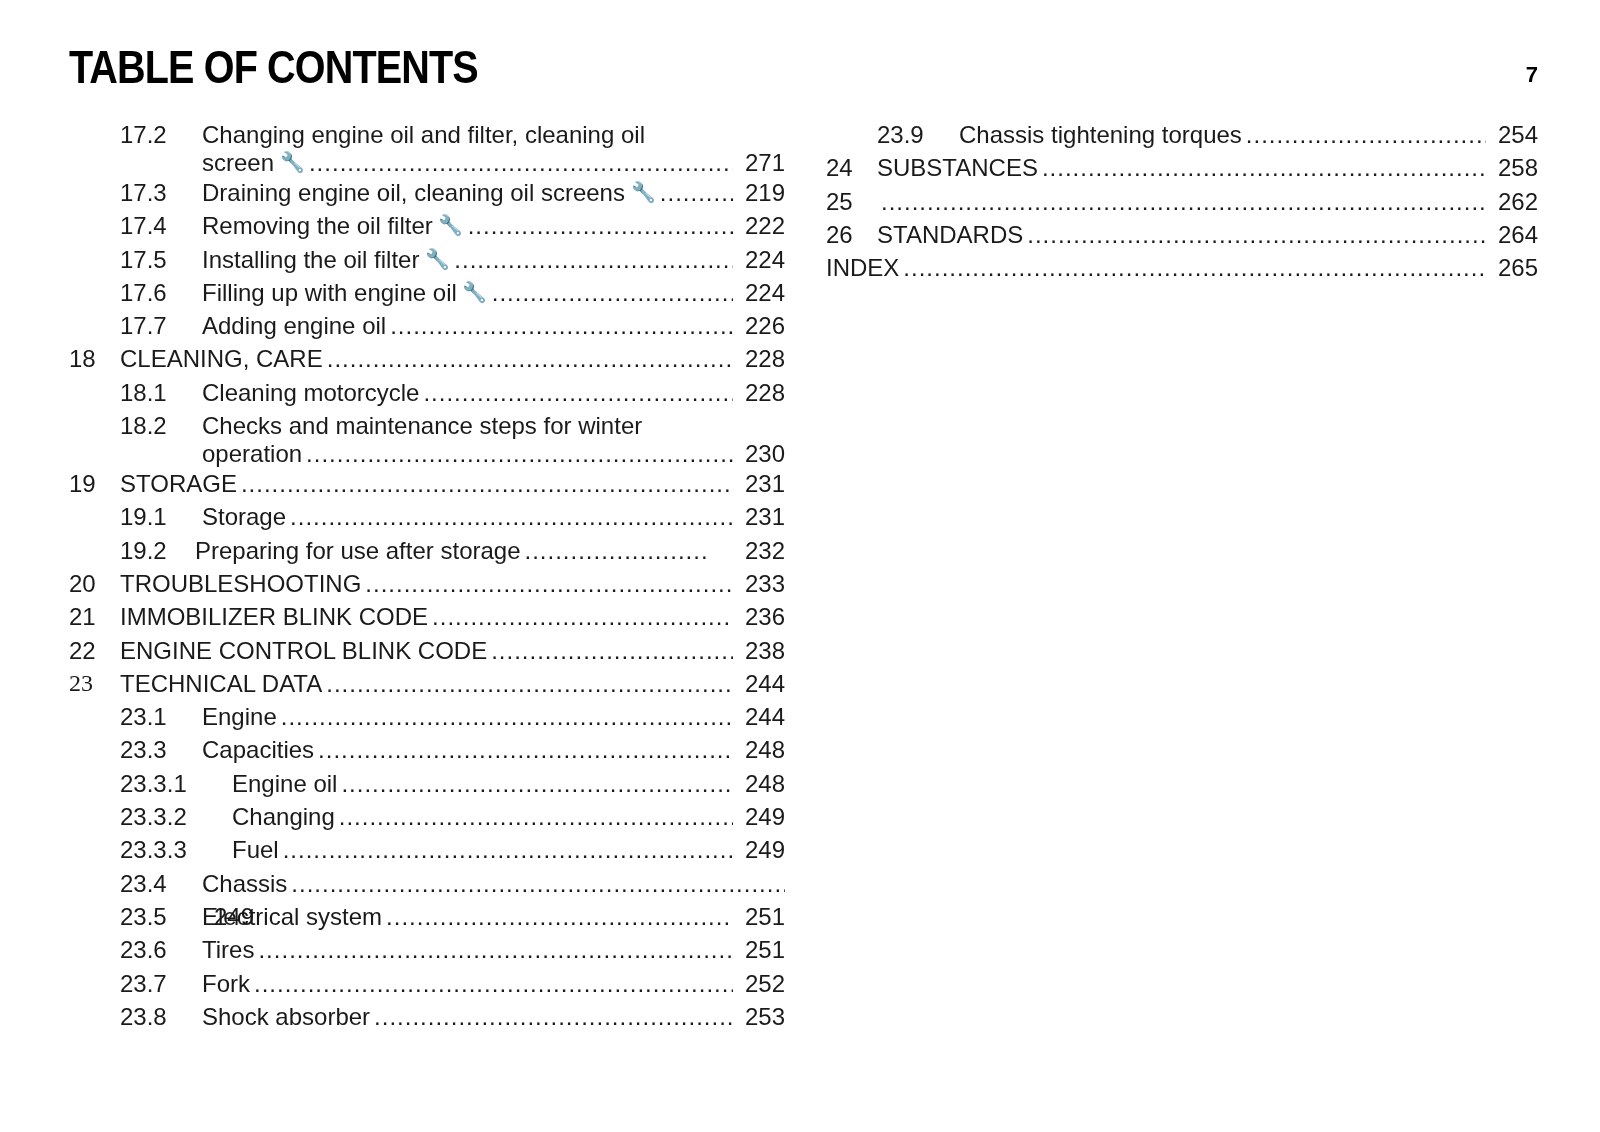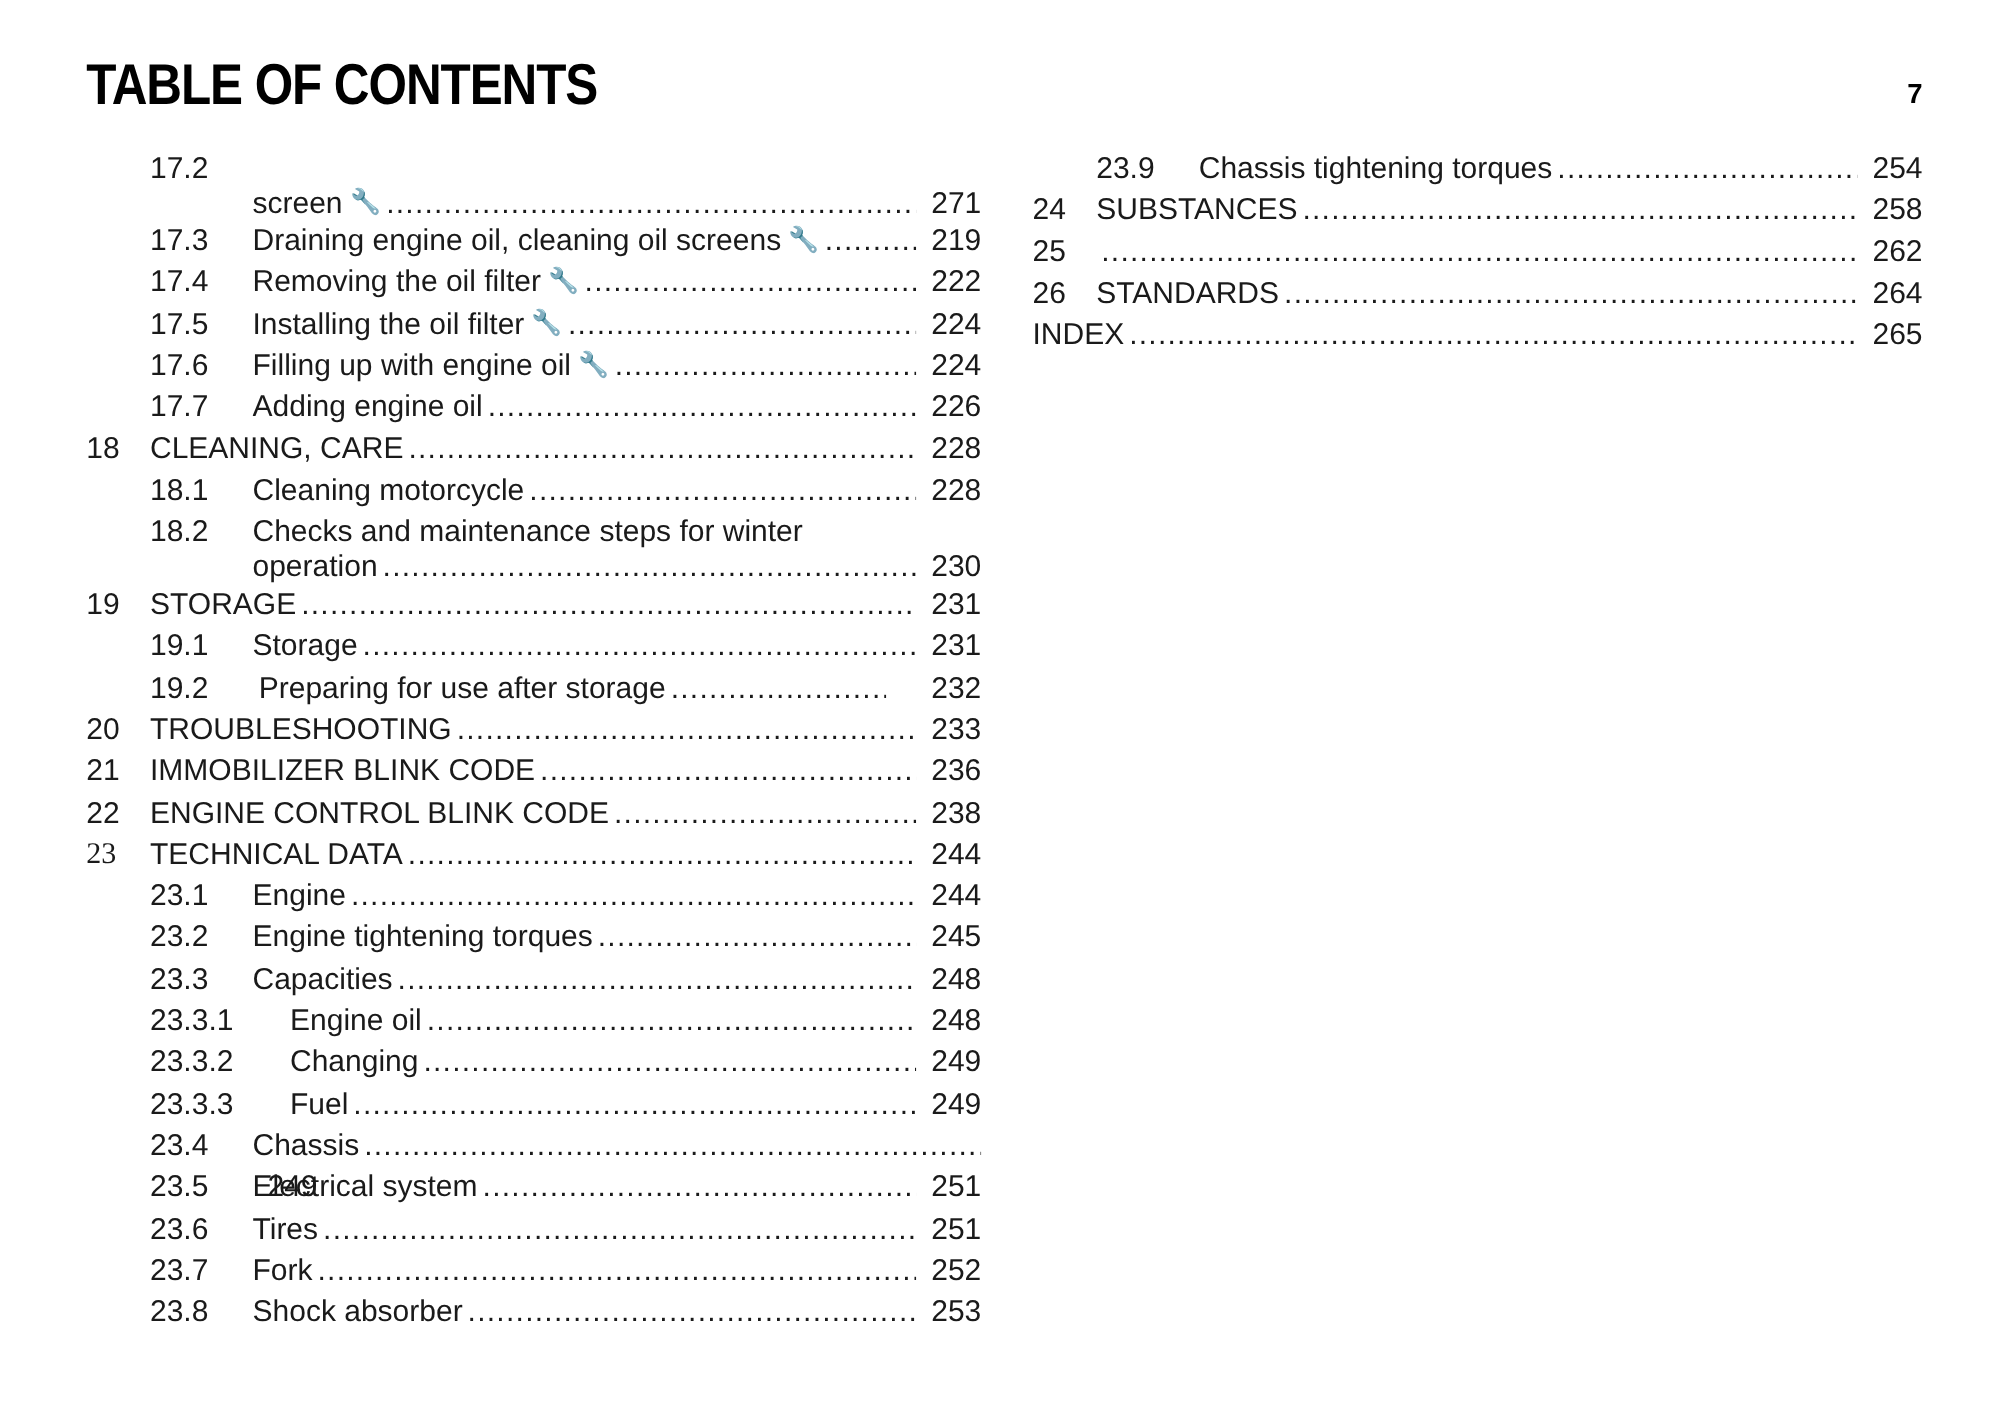--- a/index.html
+++ b/index.html
@@ -25,20 +25,21 @@
 </style>
 </head>
 <body>
 
 <div class="title">TABLE OF CONTENTS</div>
 <div class="pagenum">7</div>
 
 <div class="col left" id="colLeft">
     <div class="row two">
       <span class="num" style="left: 51px;">17.2</span>
+      <span class="firstline" style="left: 133px;">Changing engine oil and filter, cleaning oil</span>
       <div class="lbl" style="left: 133px; top: 28px;">
         <div class="txt">
           <span class="t">screen</span>
           <span class="wrench">🔧</span>
           <span class="dots"></span>
         </div>
         <span class="pg">271</span>
       </div>
     </div>
     <div class="row">
@@ -141,21 +142,21 @@
       <div class="lbl" style="left: 133px;">
         <div class="txt">
           <span class="t">Storage</span>
           <span class="dots"></span>
         </div>
         <span class="pg">231</span>
       </div>
     </div>
     <div class="row">
       <span class="num" style="left: 51px;">19.2</span>
-      <div class="lbl" style="left: 138px; gap: 24px;">
+      <div class="lbl" style="left: 126px; gap: 24px;">
         <div class="txt">
           <span class="t">Preparing for use after storage</span>
           <span class="dots"></span>
         </div>
         <span class="pg">232</span>
       </div>
     </div>
     <div class="row">
       <span class="num" style="left: 0px;">20</span>
       <div class="lbl" style="left: 51px;">
@@ -197,30 +198,20 @@
       </div>
     </div>
     <div class="row">
       <span class="num" style="left: 51px;">23.1</span>
       <div class="lbl" style="left: 133px;">
         <div class="txt">
           <span class="t">Engine</span>
           <span class="dots"></span>
         </div>
         <span class="pg">244</span>
-      </div>
-    </div>
-    <div class="row">
-      <span class="num" style="left: 51px;">23.2</span>
-      <div class="lbl" style="left: 133px;">
-        <div class="txt">
-          <span class="t">Engine tightening torques</span>
-          <span class="dots"></span>
-        </div>
-        <span class="pg">245</span>
       </div>
     </div>
     <div class="row">
       <span class="num" style="left: 51px;">23.3</span>
       <div class="lbl" style="left: 133px;">
         <div class="txt">
           <span class="t">Capacities</span>
           <span class="dots"></span>
         </div>
         <span class="pg">248</span>

